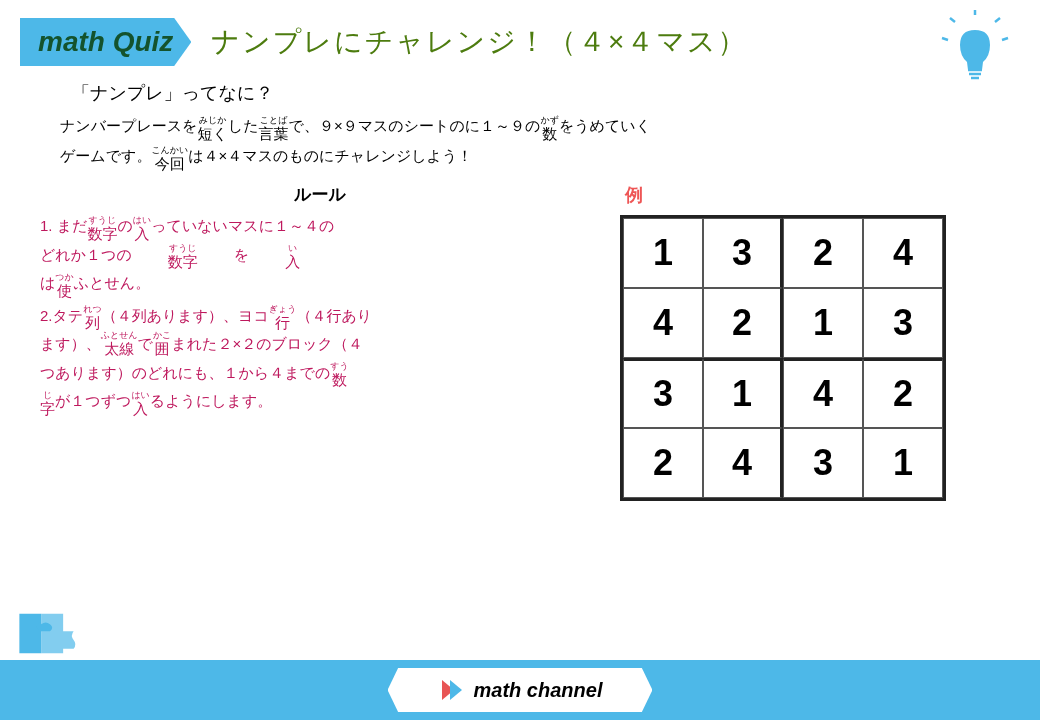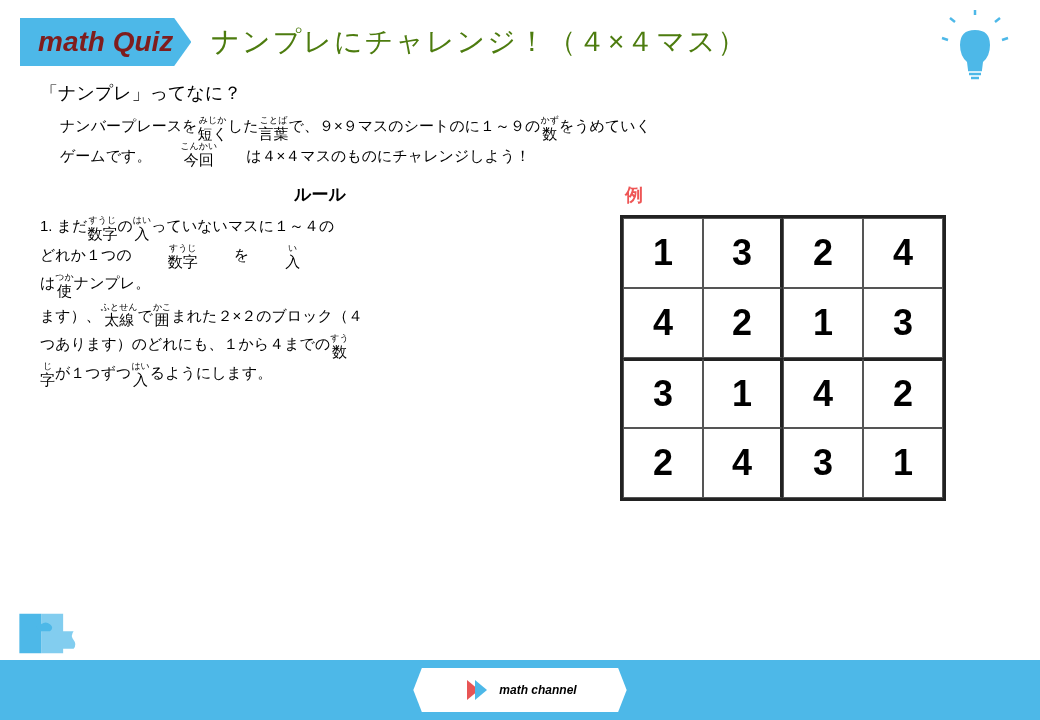--- a/index.html
+++ b/index.html
@@ -26,21 +26,21 @@
       padding: 8px 18px;
       clip-path: polygon(0 0, 90% 0, 100% 50%, 90% 100%, 0 100%);
       margin-right: 20px;
       min-width: 160px;
     }
 
     .math-quiz-badge span {
       font-style: italic;
       font-weight: bold;
       font-size: 28px;
-      color: #7f1d1d;
+      color: #14532d;
       margin-top: 36px;
     }
 
     .header-title {
       font-size: 28px;
       font-weight: normal;
       color: #4d7c0f;
       letter-spacing: 2px;
     }
 
@@ -55,20 +55,21 @@
 
     
     .content {
       padding: 5px 40px 0 40px;
     }
 
     .section-title {
       font-size: 18px;
       color: #000;
       margin-bottom: 6px;
+      margin-left: 32px;
     }
 
     
     .middle-section {
       display: flex;
       margin-top: 12px;
       gap: 20px;
     }
 
     .rules-section {
@@ -79,21 +80,21 @@
     .rules-title {
       font-size: 17px;
       color: #000;
       margin-bottom: 6px;
       font-weight: bold;
       text-align: center;
     }
 
     .rule-item {
       font-size: 15px;
-      color: #000000;
+      color: #be185d;
       line-height: 1.9;
     }
 
     .example-section {
       flex: 0 0 360px;
     }
 
     .example-label {
       font-size: 18px;
       color: #e55;
@@ -152,21 +153,21 @@
       gap: 10px;
     }
 
     .footer-logo {
       display: flex;
       align-items: center;
       gap: 8px;
     }
 
     .footer-text {
-      font-size: 12px;
+      font-size: 20px;
       font-weight: bold;
       color: #000;
       font-style: italic;
     }
 
     
     .puzzle-piece {
       position: absolute;
       bottom: 60px;
       left: 15px;
@@ -249,21 +250,21 @@
         <span class="rt">ことば</span>
         <span class="rb">言葉</span>
       </span>
       <span>で、９×９マスのシートのに１～９の</span>
       <span class="small-ruby">
         <span class="rt">かず</span>
         <span class="rb">数</span>
       </span>
       <span>をうめていく</span>
     </div>
-    <div style="display:flex; flex-wrap:wrap; font-size:15px; line-height:2.0;gap:29px;">
+    <div style="display:flex; align-items:flex-end; flex-wrap:wrap; font-size:15px; line-height:2.0;">
       <span>ゲームです。</span>
       <span class="small-ruby">
         <span class="rt">こんかい</span>
         <span class="rb">今回</span>
       </span>
       <span>は４×４マスのものにチャレンジしよう！</span>
     </div>
   </div>
 
   <div class="middle-section">
@@ -296,25 +297,38 @@
             <span class="rt">い</span>
             <span class="rb">入</span>
           </span>
         </div>
         <div style="display:flex; align-items:flex-end; flex-wrap:wrap; font-size:15px; line-height:1.9;">
           <span>は</span>
           <span class="small-ruby">
             <span class="rt">つか</span>
             <span class="rb">使</span>
           </span>
-          <span>ナンプレ。</span>
+          <span>ふとせん。</span>
         </div>
       </div>
 
       <div class="rule-item" style="margin-top:4px;">
+        <div style="display:flex; align-items:flex-end; flex-wrap:wrap; font-size:15px; line-height:1.9;">
+          <span>2.タテ</span>
+          <span class="small-ruby">
+            <span class="rt">れつ</span>
+            <span class="rb">列</span>
+          </span>
+          <span>（４列あります）、ヨコ</span>
+          <span class="small-ruby">
+            <span class="rt">ぎょう</span>
+            <span class="rb">行</span>
+          </span>
+          <span>（４行あり</span>
+        </div>
         <div style="display:flex; align-items:flex-start; flex-wrap:wrap; font-size:15px; line-height:1.9;">
           <span>ます）、</span>
           <span class="small-ruby">
             <span class="rt">ふとせん</span>
             <span class="rb">太線</span>
           </span>
           <span>で</span>
           <span class="small-ruby">
             <span class="rt">かこ</span>
             <span class="rb">囲</span>

